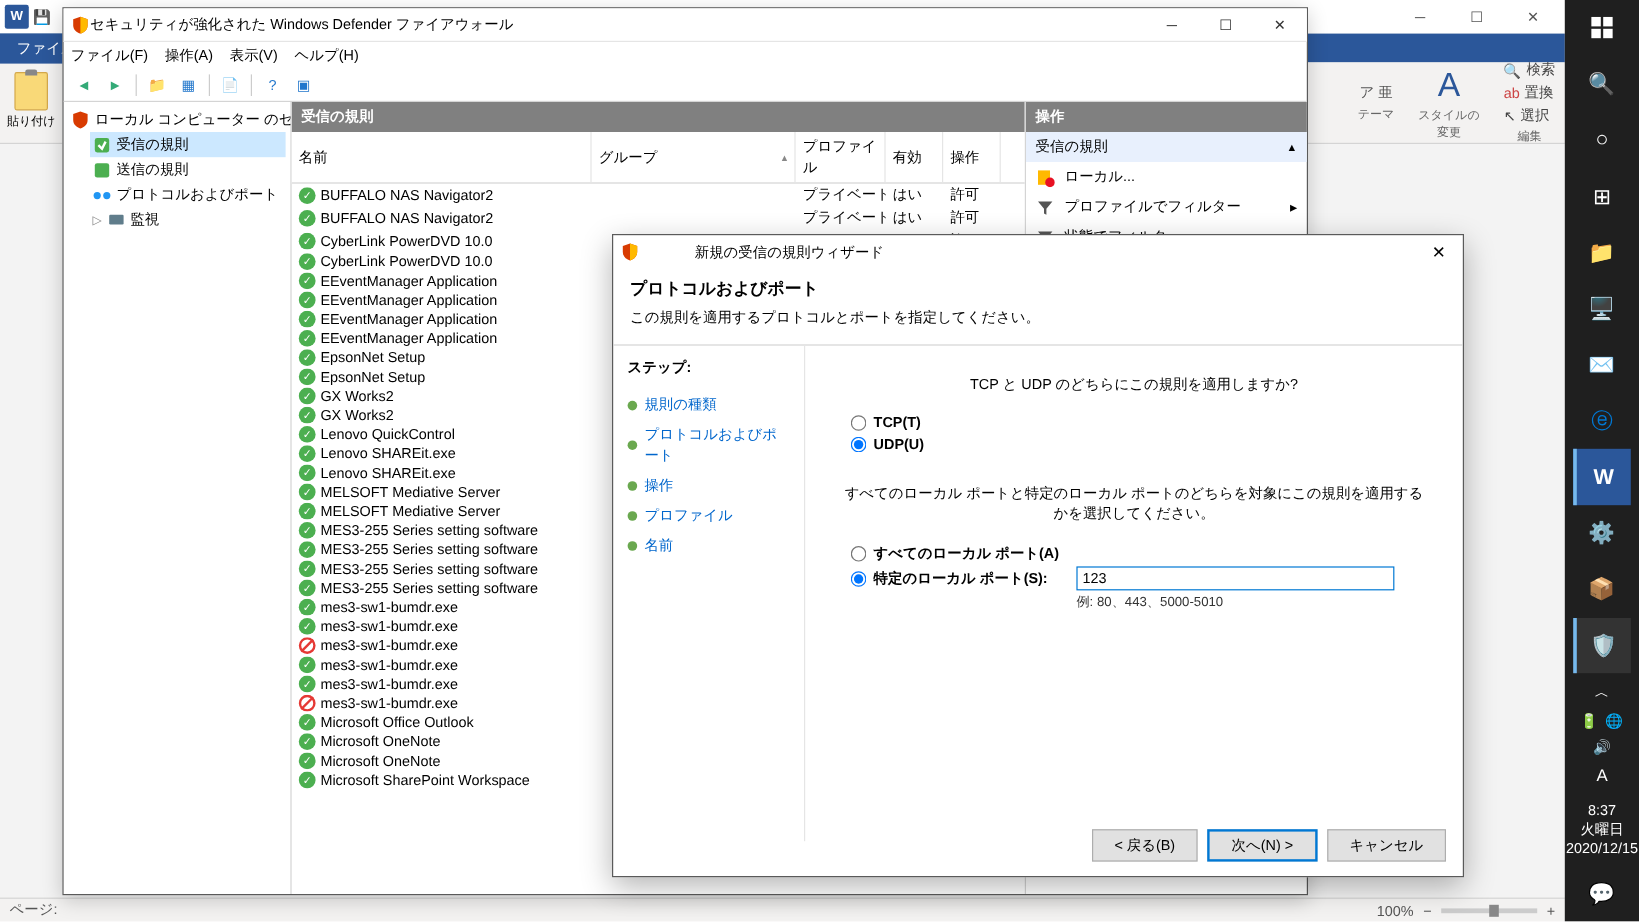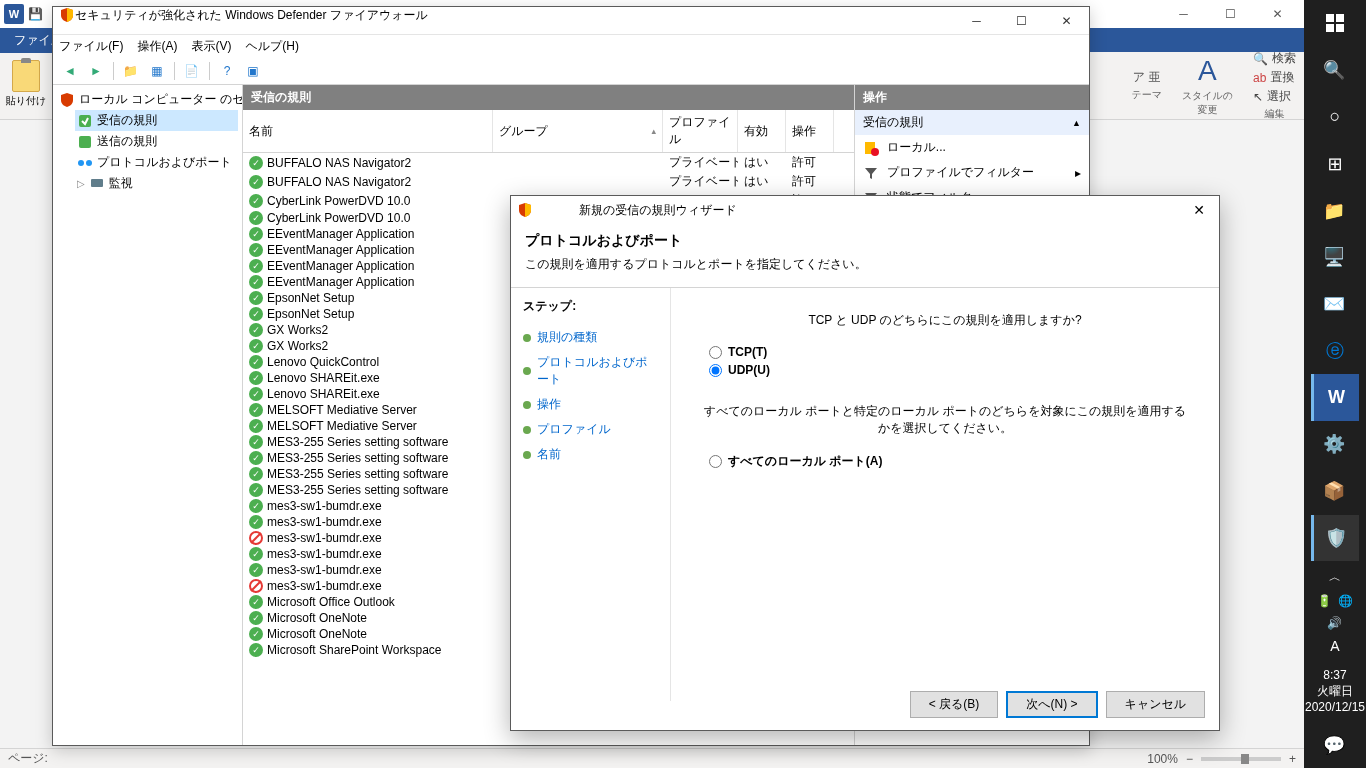--- a/index.html
+++ b/index.html
@@ -14,21 +14,21 @@
 .word-ribbon { height: 68px; background: #f3f2f1; border-bottom: 1px solid #d4d4d4; display: flex; align-items: center; justify-content: flex-end; padding-right: 8px; gap: 20px; }
 .word-ribbon-group { display: flex; flex-direction: column; align-items: center; gap: 2px; color: #555; font-size: 11px; }
 .word-ribbon-group .big-a { font-size: 28px; color: #2b579a; }
 .word-ribbon-label { font-size: 10px; color: #666; }
 .word-statusbar { position: absolute; bottom: 0; left: 0; width: 1304px; height: 20px; background: #f3f2f1; border-top: 1px solid #d4d4d4; display: flex; align-items: center; padding: 0 8px; color: #555; font-size: 11px; justify-content: space-between; }
 .word-qat { position: absolute; top: 4px; left: 4px; display: flex; align-items: center; gap: 4px; }
 .word-qat .w-icon { width: 20px; height: 20px; background: #2b579a; color: #fff; font-weight: bold; display: flex; align-items: center; justify-content: center; border-radius: 2px; font-size: 11px; }
 
 
 .firewall-window { position: absolute; top: 6px; left: 52px; width: 1038px; height: 740px; background: #fff; border: 1px solid #5a5a5a; box-shadow: 0 4px 16px rgba(0,0,0,0.2); }
-.fw-titlebar { height: 28px; background: #fff; display: flex; padding-left: 6px; border-bottom: 1px solid #e5e5e5; }
+.fw-titlebar { height: 28px; background: #fff; display: flex; align-items: center; padding-left: 6px; border-bottom: 1px solid #e5e5e5; }
 .fw-titlebar .title { flex: 1; color: #000; }
 .fw-titlebar .win-controls { display: flex; }
 .fw-titlebar .win-btn { width: 45px; height: 28px; display: flex; align-items: center; justify-content: center; color: #333; }
 .fw-menubar { height: 22px; display: flex; align-items: center; padding-left: 6px; gap: 14px; color: #000; }
 .fw-toolbar { height: 28px; display: flex; align-items: center; padding-left: 6px; gap: 4px; border-bottom: 1px solid #d4d4d4; }
 .fw-toolbar .tb-btn { width: 22px; height: 22px; display: flex; align-items: center; justify-content: center; color: #555; }
 .fw-toolbar .sep { width: 1px; height: 18px; background: #ccc; margin: 0 2px; }
 
 .fw-body { display: flex; height: calc(100% - 78px); }
 .fw-tree { width: 190px; border-right: 1px solid #d4d4d4; padding: 4px; overflow: hidden; }
@@ -637,20 +637,30 @@
             <input type="radio" name="proto" checked="" style="">
             <span>UDP(U)</span>
           </label>
       </div>
       <div class="question" style="margin-top:20px">すべてのローカル ポートと特定のローカル ポートのどちらを対象にこの規則を適用するかを選択してください。</div>
       <div style="margin-left:8px">
         <label class="wz-radio">
             <input type="radio" name="ports" style="">
             <span>すべてのローカル ポート(A)</span>
           </label>
+        <div class="wz-port-row">
+          <label class="wz-radio" style="min-width:160px">
+              <input type="radio" name="ports" checked="" style="">
+              <span>特定のローカル ポート(S):</span>
+            </label>
+          <div>
+            <input class="wz-port-input" type="text" value="123" style="">
+            <div class="wz-hint">例: 80、443、5000-5010</div>
+          </div>
+        </div>
       </div>
     </div>
   </div>
   <div class="wz-buttons">
     <button class="wz-btn">&lt; 戻る(B)</button>
     <button class="wz-btn primary">次へ(N) &gt;</button>
     <button class="wz-btn">キャンセル</button>
   </div>
 </div>
 

